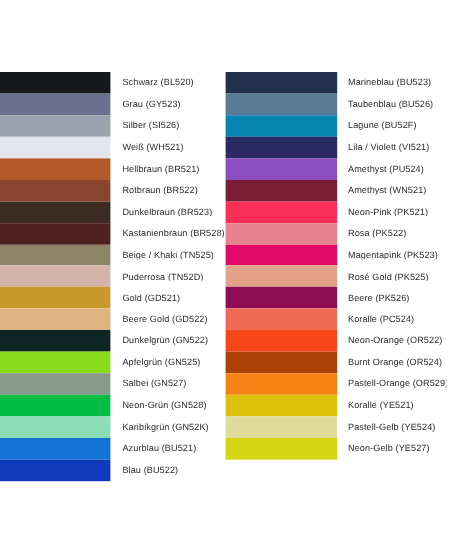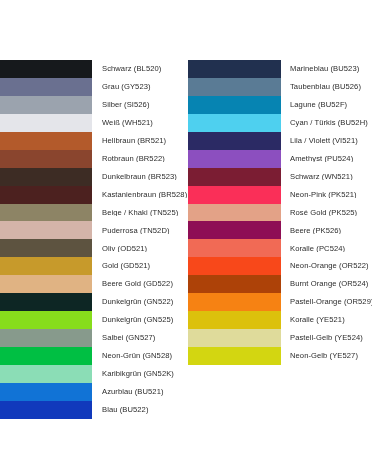--- a/index.html
+++ b/index.html
@@ -101,38 +101,34 @@
       </div>
       <div class="swatch-row">
         <div class="swatch-chip" style="background-color: rgb(141, 132, 101);"></div>
         <div class="swatch-label">Beige / Khaki (TN525)</div>
       </div>
       <div class="swatch-row">
         <div class="swatch-chip" style="background-color: rgb(212, 180, 169);"></div>
         <div class="swatch-label">Puderrosa (TN52D)</div>
       </div>
       <div class="swatch-row">
-        <div class="swatch-chip" style="background-color: rgb(93, 83, 64);"></div>
-        <div class="swatch-label">Oliv (OD521)</div>
-      </div>
-      <div class="swatch-row">
         <div class="swatch-chip" style="background-color: rgb(199, 154, 43);"></div>
         <div class="swatch-label">Gold (GD521)</div>
       </div>
       <div class="swatch-row">
         <div class="swatch-chip" style="background-color: rgb(224, 179, 131);"></div>
         <div class="swatch-label">Beere Gold (GD522)</div>
       </div>
       <div class="swatch-row">
         <div class="swatch-chip" style="background-color: rgb(13, 38, 36);"></div>
         <div class="swatch-label">Dunkelgrün (GN522)</div>
       </div>
       <div class="swatch-row">
         <div class="swatch-chip" style="background-color: rgb(135, 221, 28);"></div>
-        <div class="swatch-label">Dunkelgrün (GN525)</div>
+        <div class="swatch-label">Apfelgrün (GN525)</div>
       </div>
       <div class="swatch-row">
         <div class="swatch-chip" style="background-color: rgb(135, 154, 140);"></div>
         <div class="swatch-label">Salbei (GN527)</div>
       </div>
       <div class="swatch-row">
         <div class="swatch-chip" style="background-color: rgb(0, 191, 67);"></div>
         <div class="swatch-label">Neon-Grün (GN528)</div>
       </div>
       <div class="swatch-row">
@@ -156,40 +152,44 @@
       </div>
       <div class="swatch-row">
         <div class="swatch-chip" style="background-color: rgb(90, 123, 149);"></div>
         <div class="swatch-label">Taubenblau (BU526)</div>
       </div>
       <div class="swatch-row">
         <div class="swatch-chip" style="background-color: rgb(6, 132, 178);"></div>
         <div class="swatch-label">Lagune (BU52F)</div>
       </div>
       <div class="swatch-row">
-        <div class="swatch-chip" style="background-color: rgb(78, 208, 239);"></div>
-        <div class="swatch-label">Cyan / Türkis (BU52H)</div>
-      </div>
-      <div class="swatch-row">
         <div class="swatch-chip" style="background-color: rgb(43, 42, 100);"></div>
         <div class="swatch-label">Lila / Violett (VI521)</div>
       </div>
       <div class="swatch-row">
         <div class="swatch-chip" style="background-color: rgb(140, 79, 191);"></div>
         <div class="swatch-label">Amethyst (PU524)</div>
       </div>
       <div class="swatch-row">
         <div class="swatch-chip" style="background-color: rgb(123, 29, 51);"></div>
-        <div class="swatch-label">Schwarz (WN521)</div>
+        <div class="swatch-label">Amethyst (WN521)</div>
       </div>
       <div class="swatch-row">
         <div class="swatch-chip" style="background-color: rgb(250, 47, 88);"></div>
         <div class="swatch-label">Neon-Pink (PK521)</div>
       </div>
       <div class="swatch-row">
+        <div class="swatch-chip" style="background-color: rgb(232, 130, 143);"></div>
+        <div class="swatch-label">Rosa (PK522)</div>
+      </div>
+      <div class="swatch-row">
+        <div class="swatch-chip" style="background-color: rgb(228, 10, 106);"></div>
+        <div class="swatch-label">Magentapink (PK523)</div>
+      </div>
+      <div class="swatch-row">
         <div class="swatch-chip" style="background-color: rgb(227, 162, 135);"></div>
         <div class="swatch-label">Rosé Gold (PK525)</div>
       </div>
       <div class="swatch-row">
         <div class="swatch-chip" style="background-color: rgb(142, 14, 85);"></div>
         <div class="swatch-label">Beere (PK526)</div>
       </div>
       <div class="swatch-row">
         <div class="swatch-chip" style="background-color: rgb(241, 106, 85);"></div>
         <div class="swatch-label">Koralle (PC524)</div>

